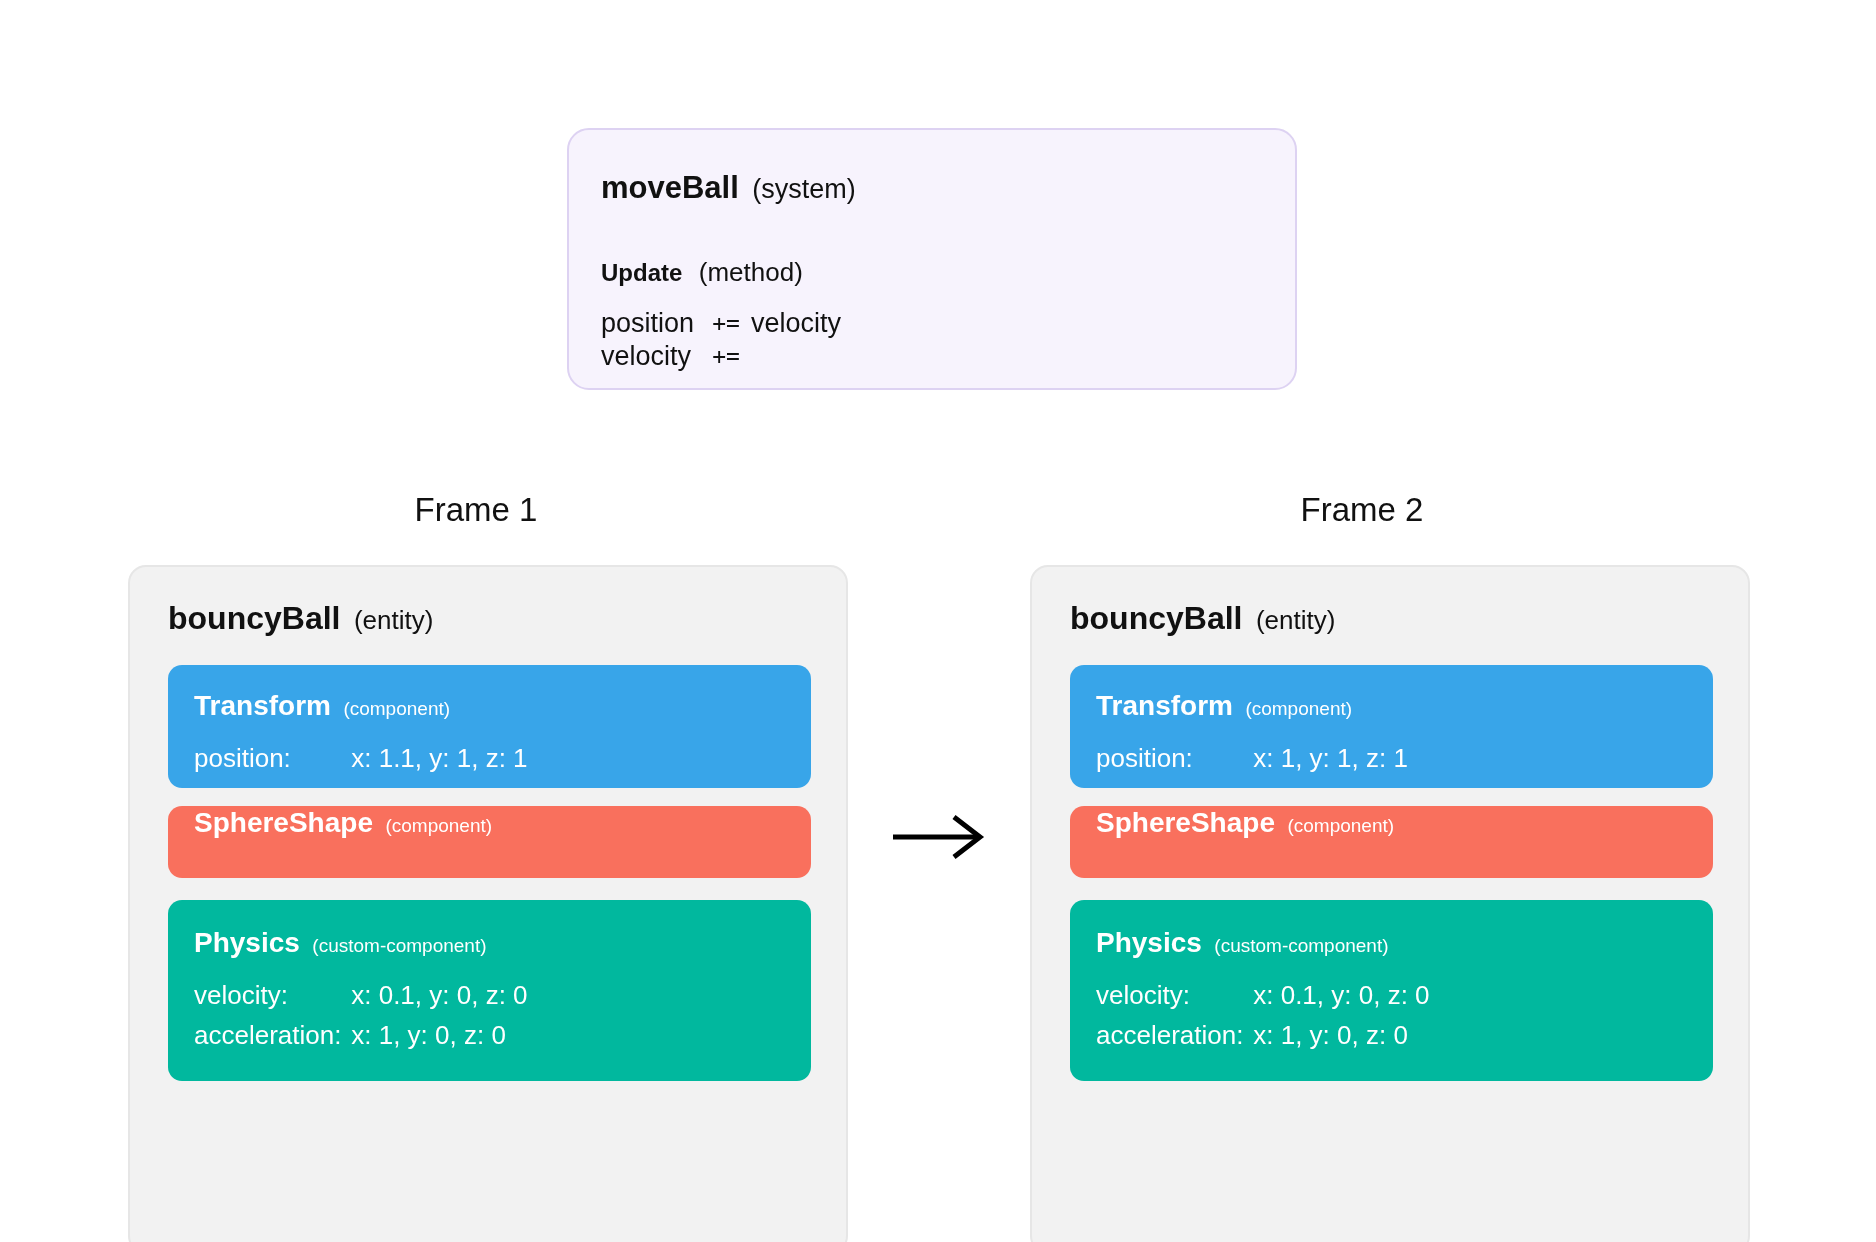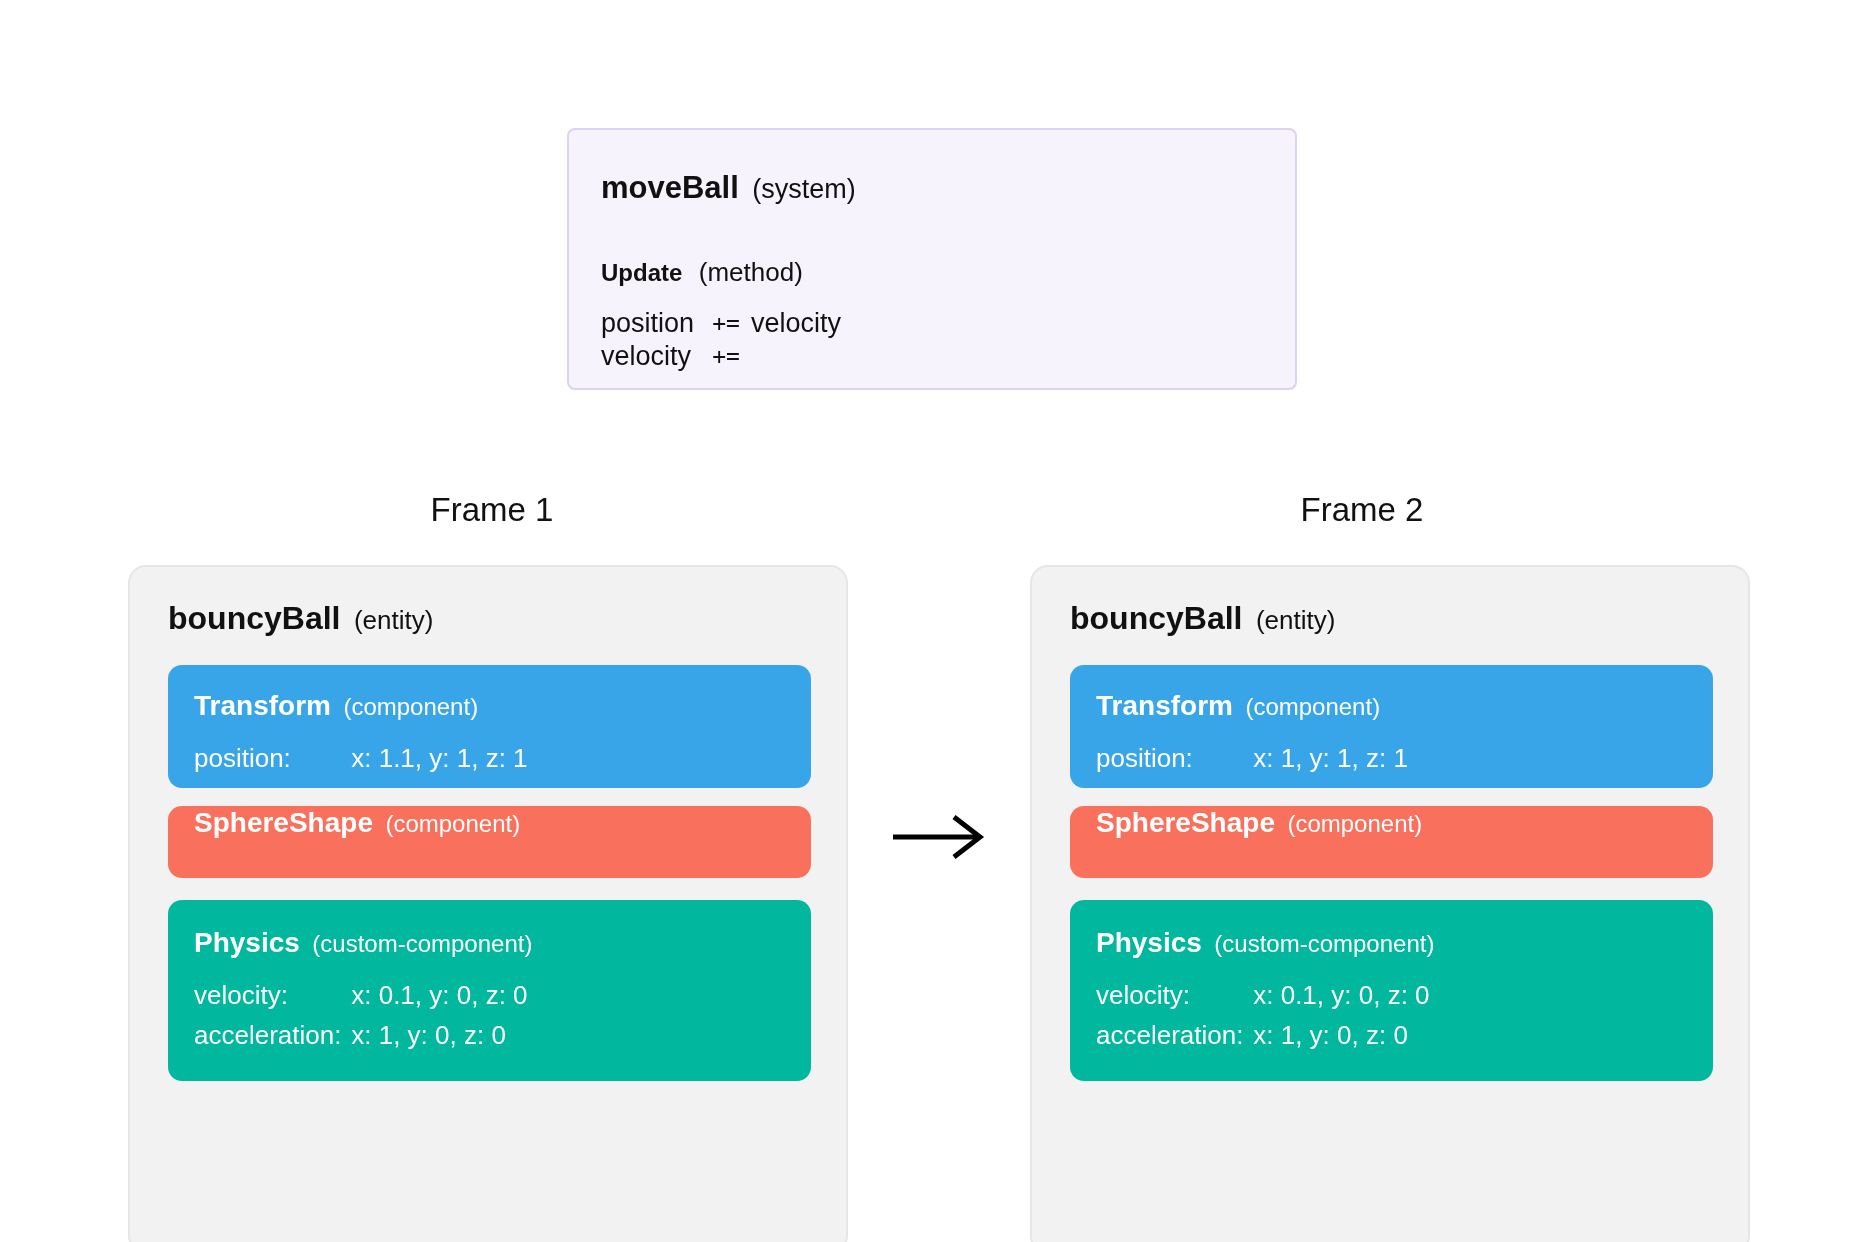--- a/index.html
+++ b/index.html
@@ -20,21 +20,21 @@
   
   .system-card {
     position: absolute;
     left: 567px;
     top: 128px;
     width: 730px;
     height: 262px;
     box-sizing: border-box;
     background: var(--system-bg, #f7f3fd);
     border: 2px solid var(--system-border, #ddd2f2);
-    border-radius: 8px;
+    border-radius: 22px;
     padding: 38px 32px 0 32px;
   }
   .sys-title-line { line-height: 40px; white-space: nowrap; }
   .sys-name   { font-size: 31px; font-weight: bold; }
   .sys-kind   { font-size: 27px; font-weight: normal; margin-left: 9px; }
   .sys-method-line { margin-top: 42px; line-height: 34px; white-space: nowrap; }
   .method-name { font-size: 24px; font-weight: bold; }
   .method-kind { font-size: 26px; margin-left: 12px; }
   .sys-code { margin-top: 14px; font-size: 27px; }
   .code-line {
@@ -52,21 +52,21 @@
   
   .frame-label {
     position: absolute;
     top: 490px;
     width: 720px;
     text-align: center;
     font-size: 33px;
     line-height: 40px;
     white-space: nowrap;
   }
-  .frame-label.f1 { left: 132px; }
+  .frame-label.f1 { left: 116px; }
   .frame-label.f2 { left: 1002px; }
 
   
   .entity-card {
     position: absolute;
     top: 565px;
     width: 720px;
     height: 689px;
     box-sizing: border-box;
     background: var(--entity-bg, #f2f2f2);
@@ -83,21 +83,21 @@
 
   .comp {
     box-sizing: border-box;
     width: 643px;
     border-radius: 14px;
     color: #ffffff;
     padding-left: 26px;
   }
   .comp-title { line-height: 34px; white-space: nowrap; }
   .comp-name { font-size: 28px; font-weight: bold; }
-  .comp-kind { font-size: 24px; margin-left: 8px; }
+  .comp-kind { font-size: 19px; margin-left: 8px; }
 
   .comp.transform {
     height: 123px;
     background: var(--transform-blue, #38a5e9);
     padding-top: 24px;
   }
   .comp.sphere {
     height: 72px;
     margin-top: 18px;
     background: var(--sphere-coral, #f9705d);

